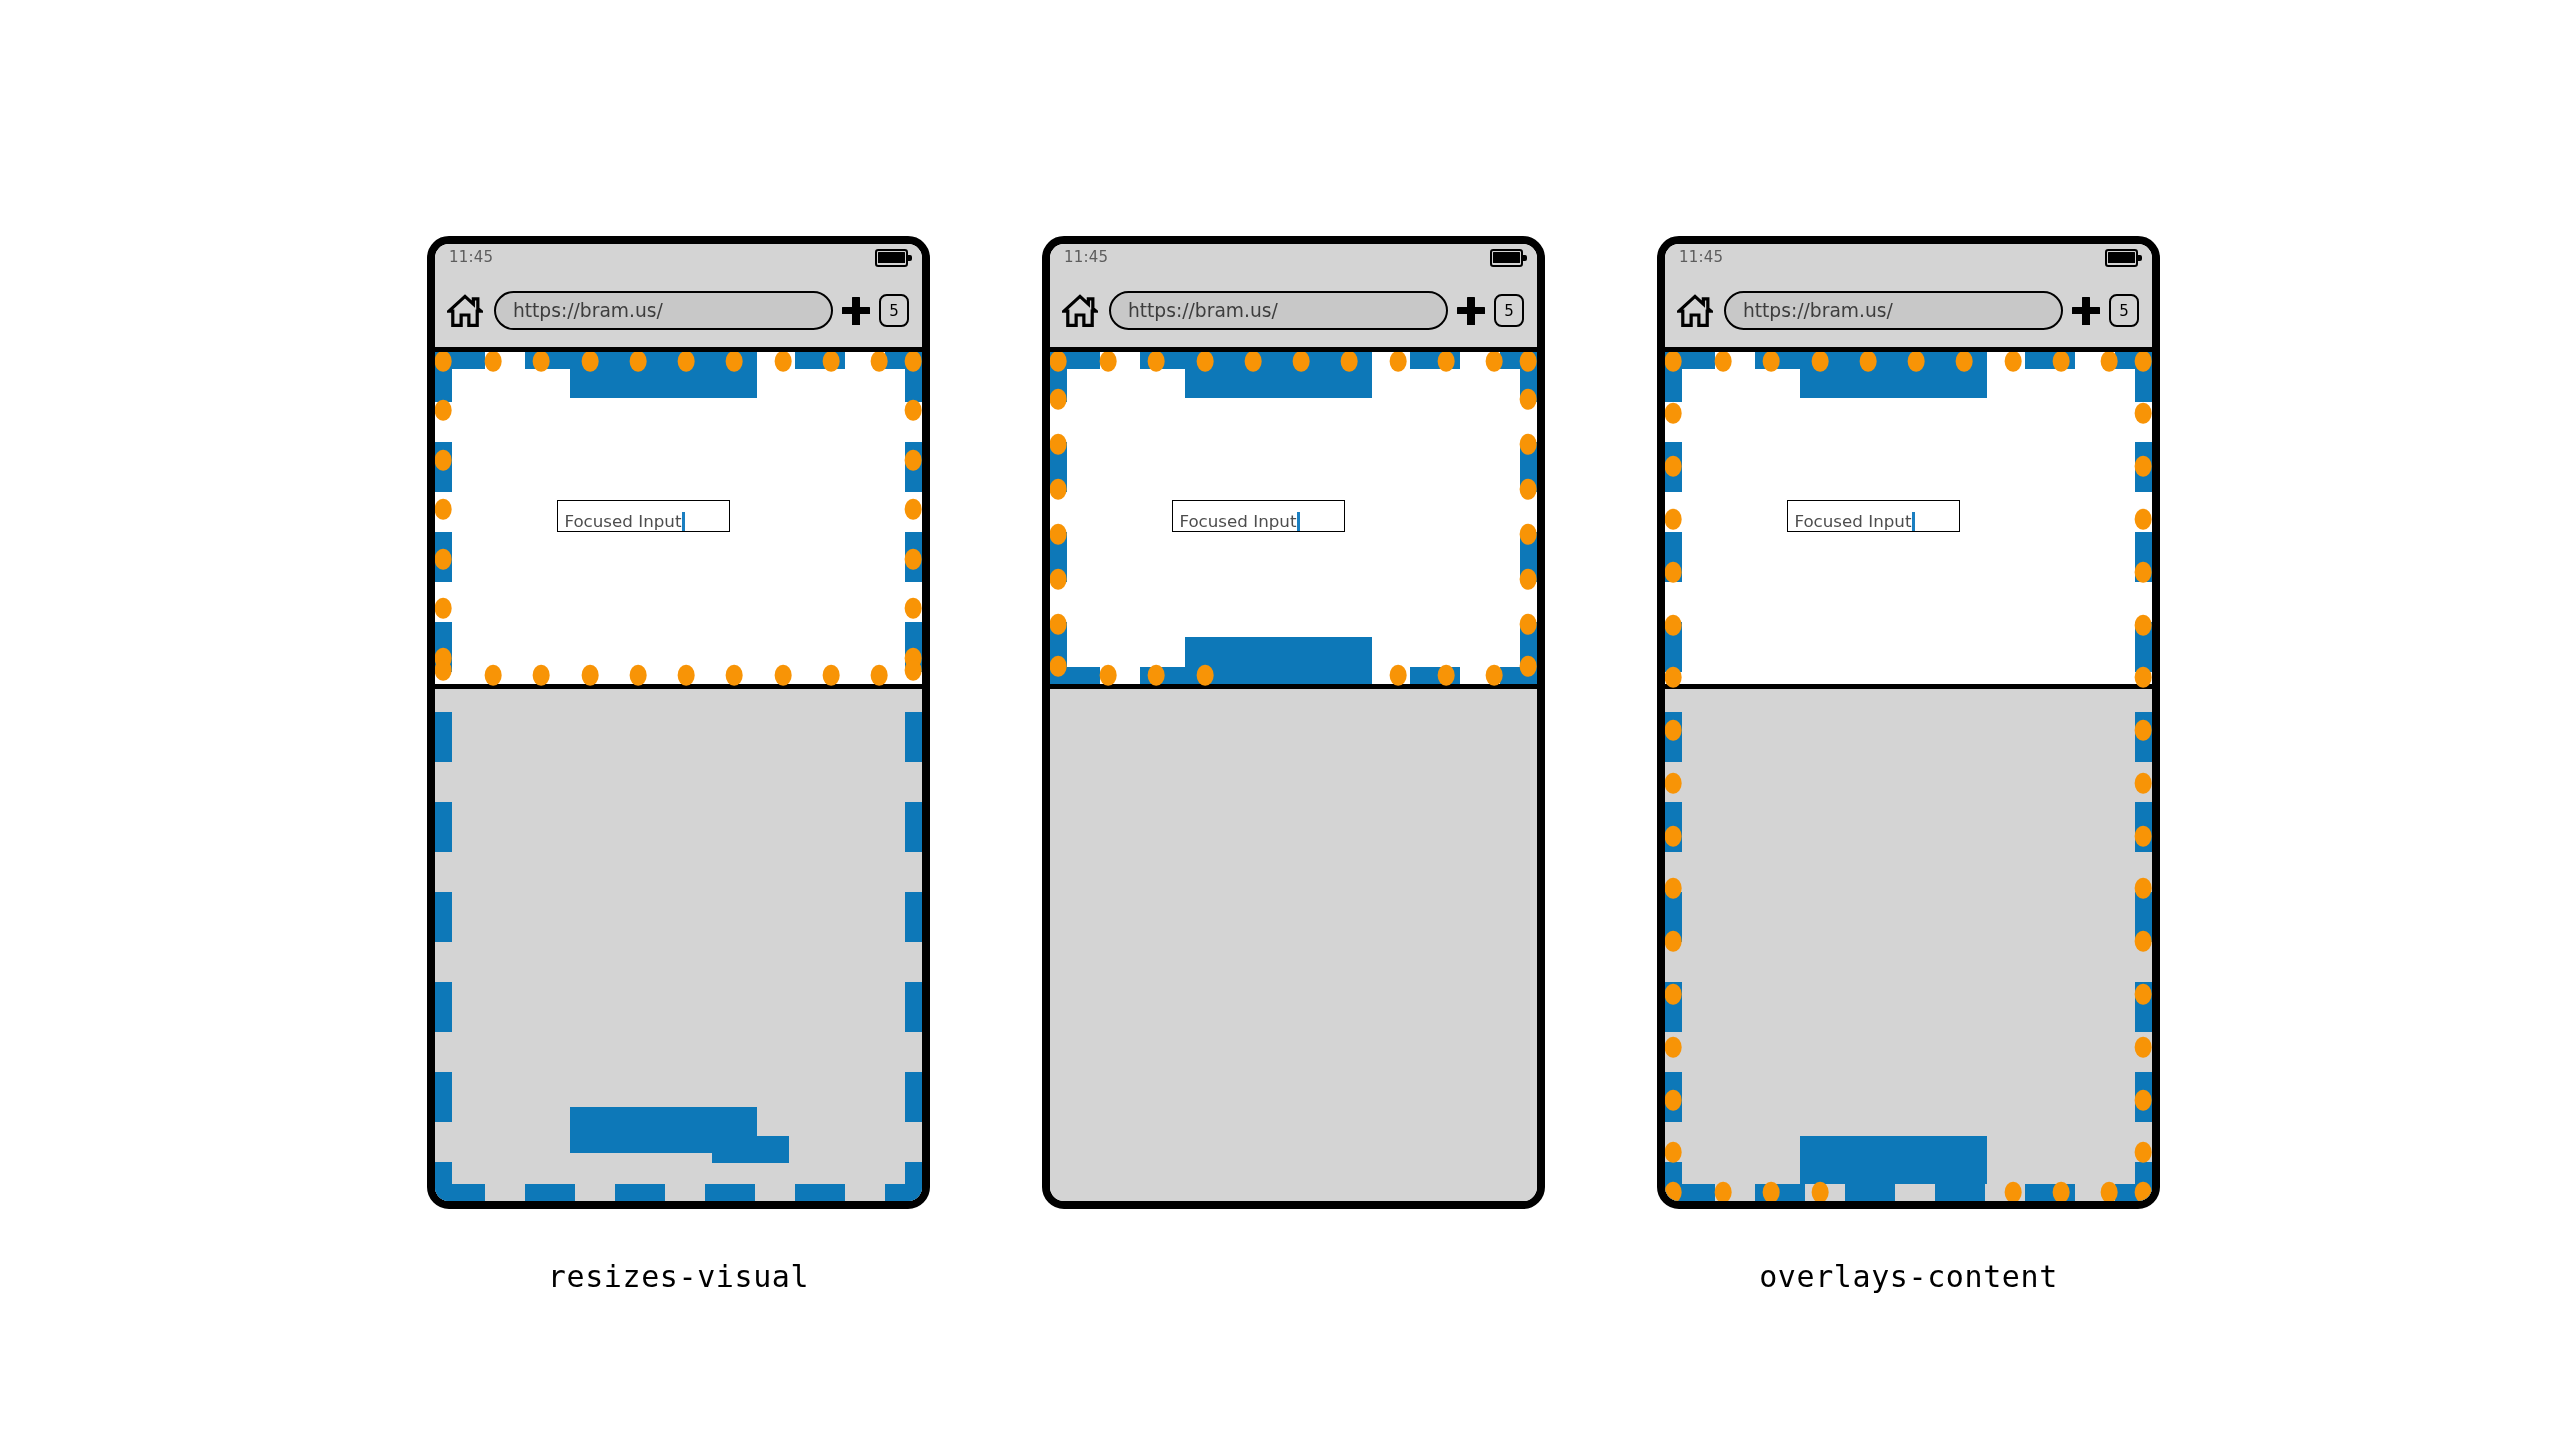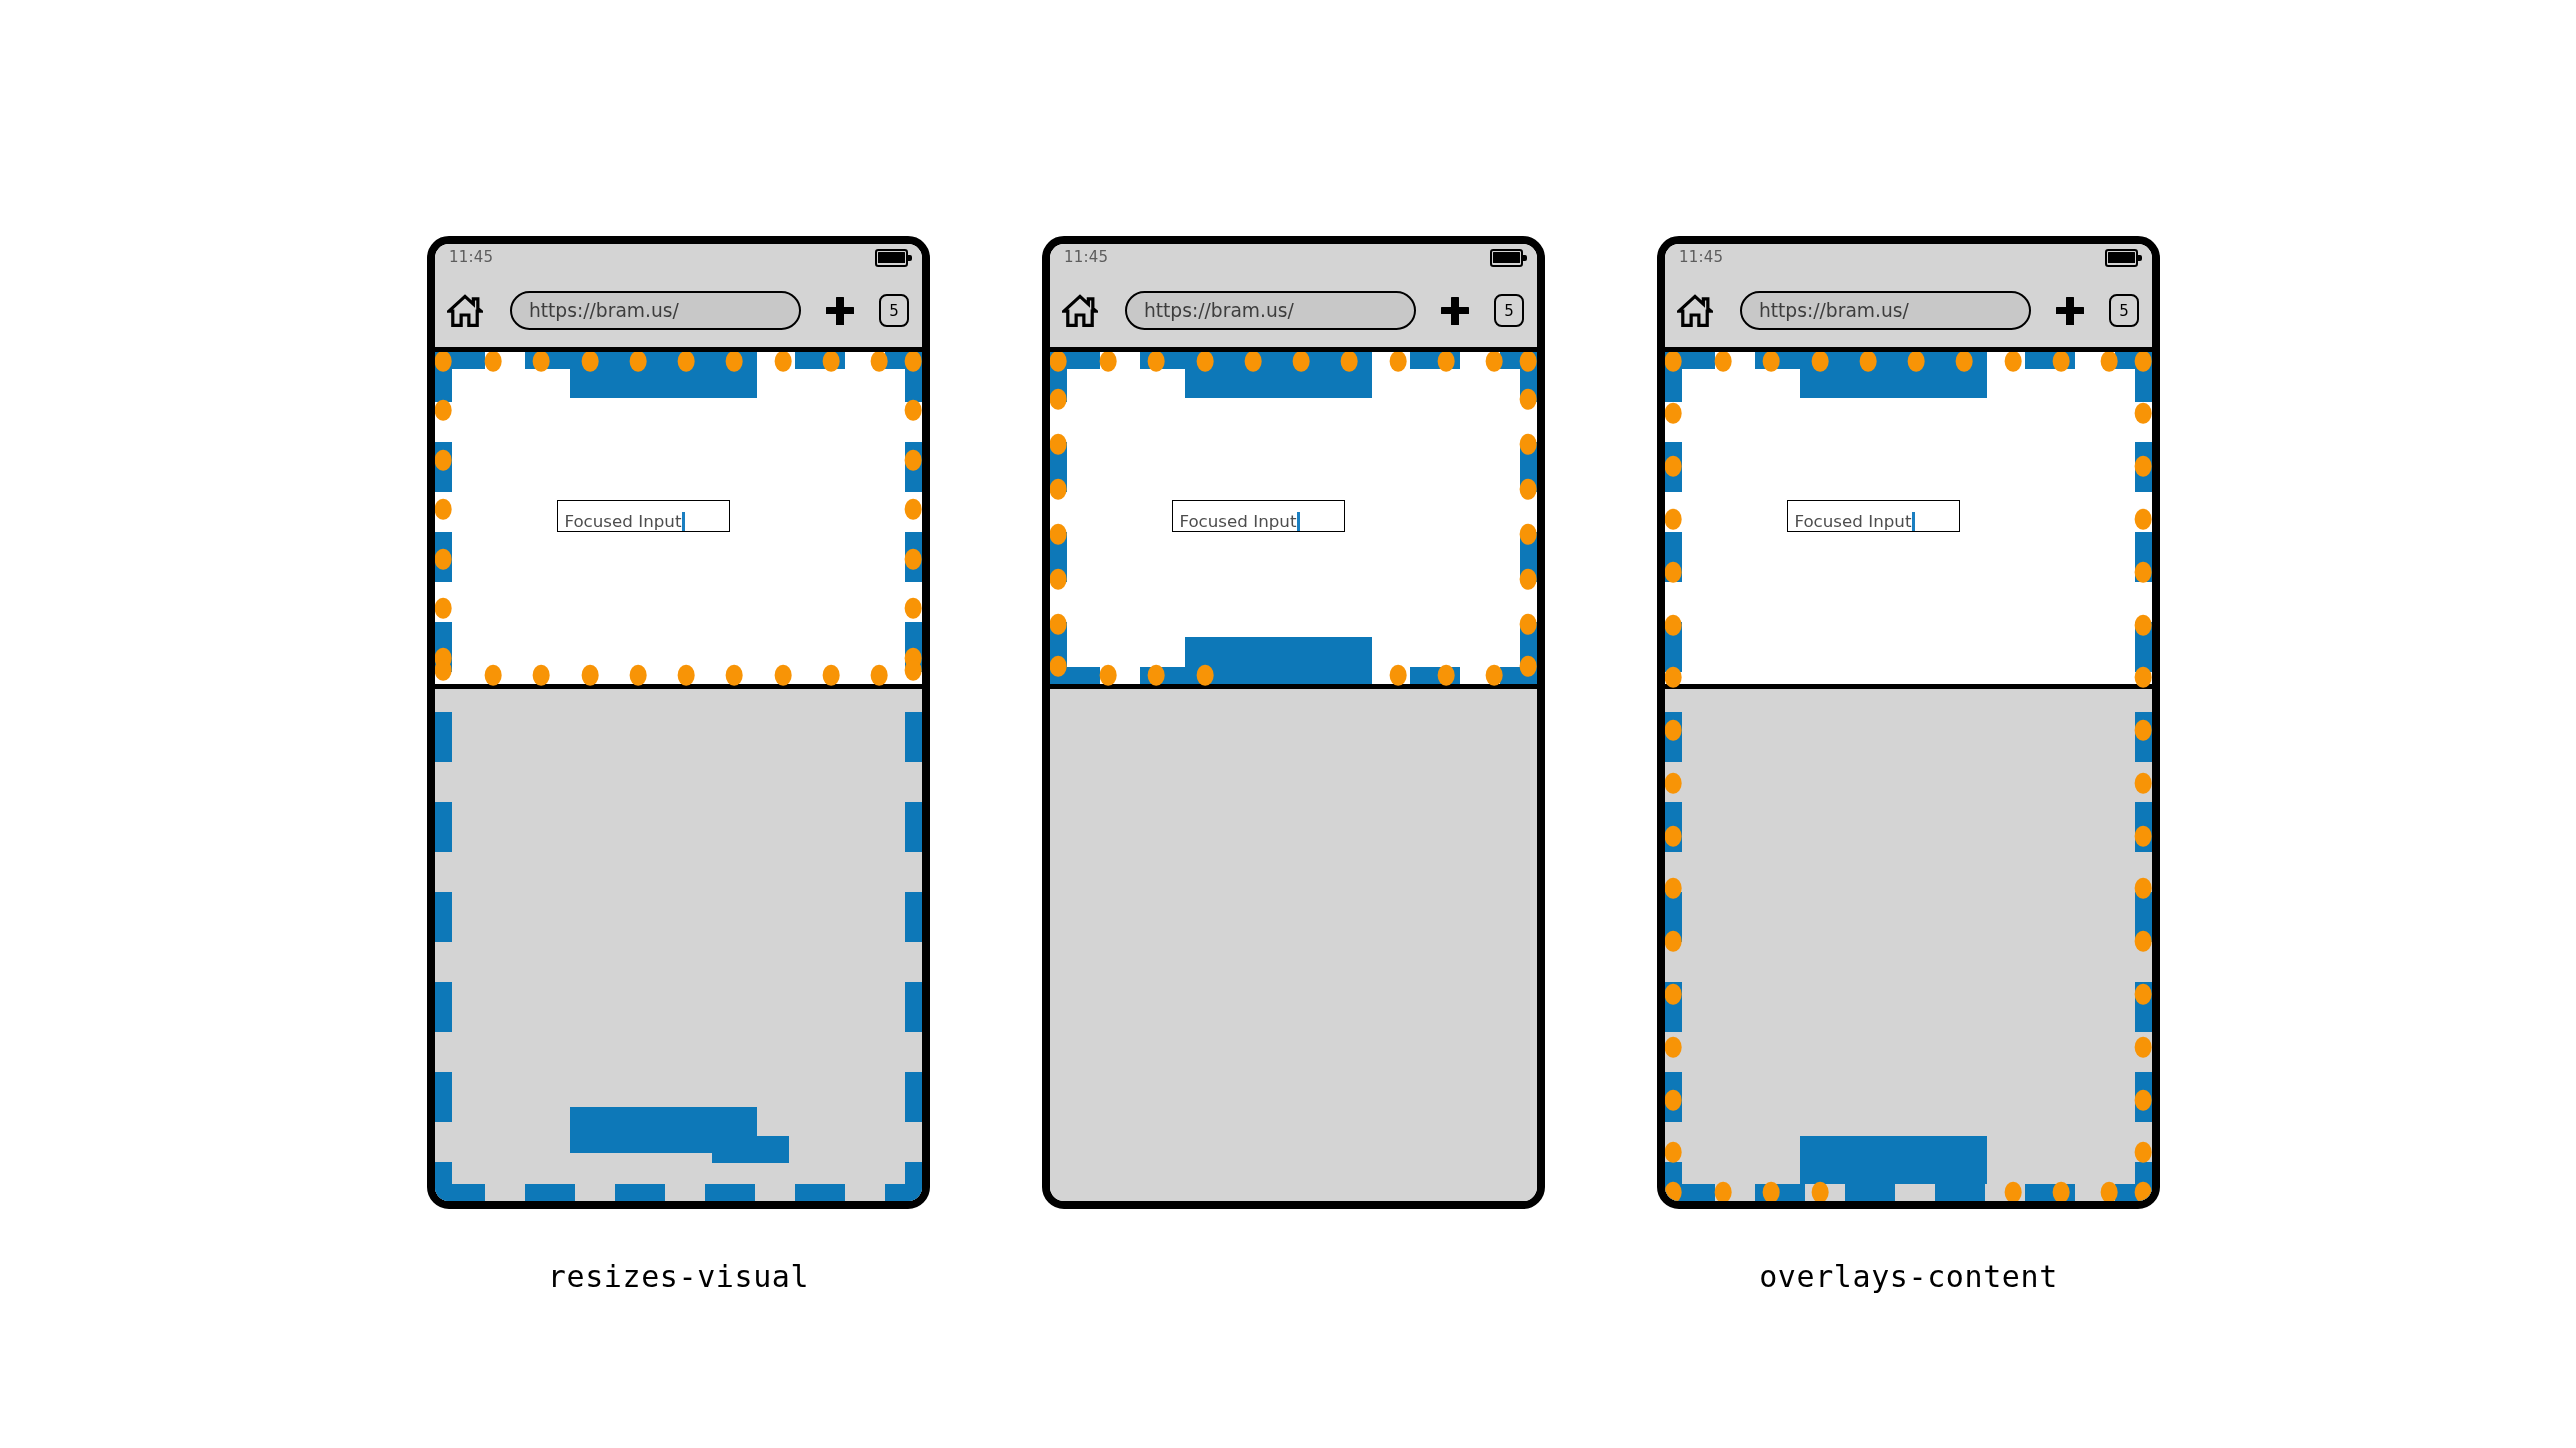--- a/index.html
+++ b/index.html
@@ -49,21 +49,21 @@
     content:"";position:absolute;left:1.3px;top:1.3px;right:1.3px;bottom:1.3px;
     background:#000;border-radius:0.6px;
   }
   .battery::after{
     content:"";position:absolute;right:-5.8px;top:4.5px;
     width:3.9px;height:6.4px;background:#000;border-radius:0 1.9px 1.9px 0;
   }
 
   .toolbar{
     position:absolute;left:0;right:0;top:30px;bottom:0;
-    display:flex;align-items:center;gap:16px;
+    display:flex;align-items:center;gap:0;
   }
   .home-icon{
     margin-left:11.6px;width:36px;height:35px;flex:0 0 auto;
     display:block;
   }
   .urlbar{
     flex:1 1 auto;height:39px;margin:0 9px 0 11.6px;
     background:#c8c8c8;
     border:2.6px solid #000;border-radius:20.6px;
     box-sizing:border-box;

